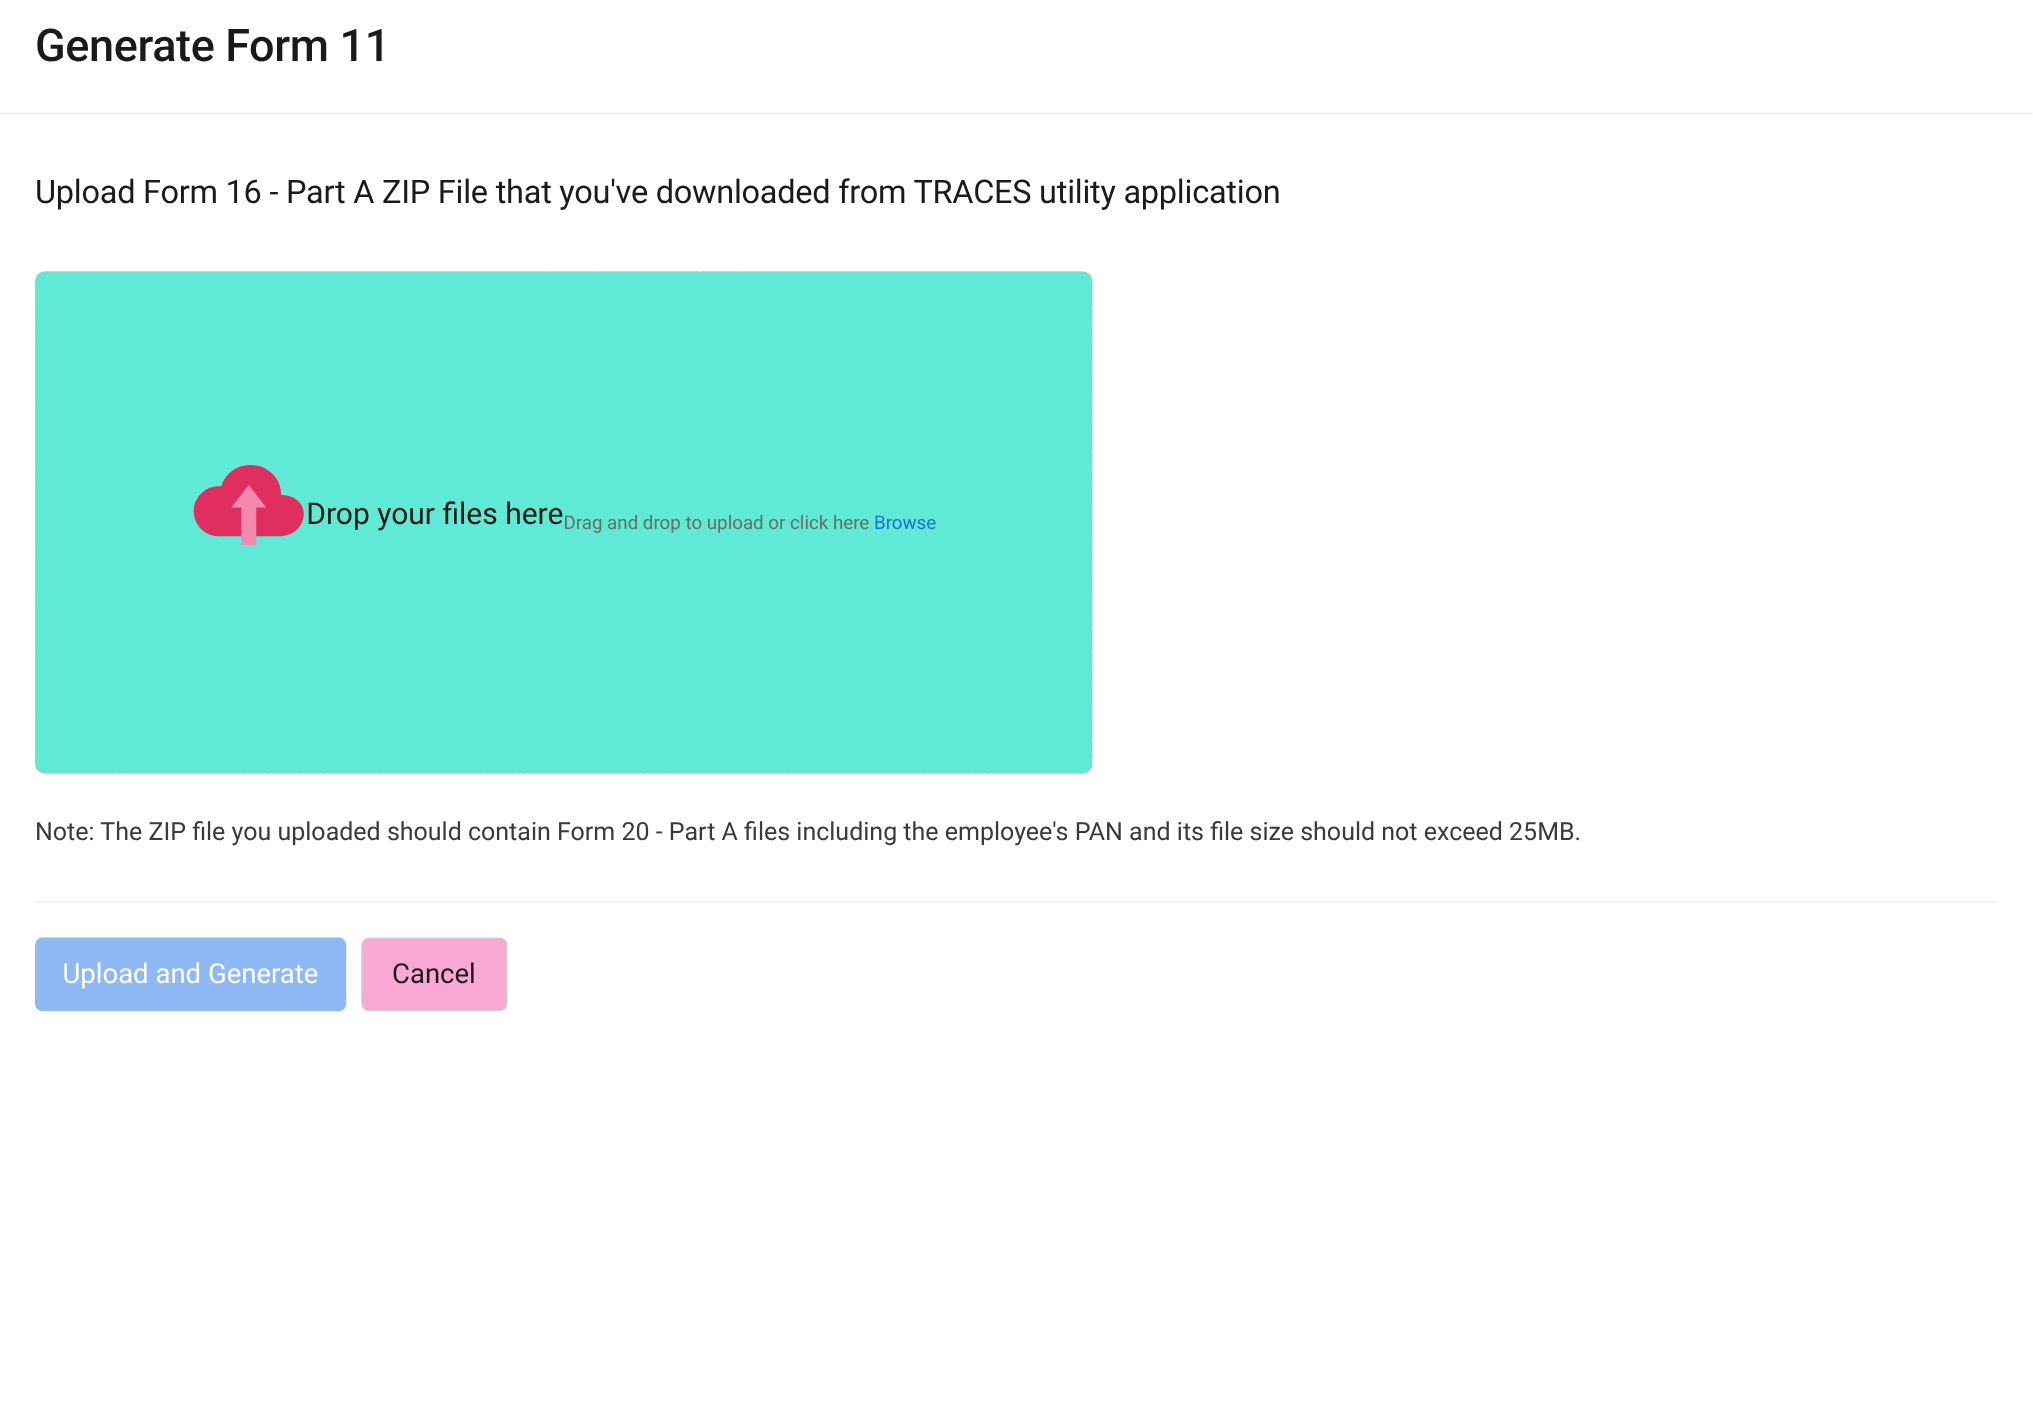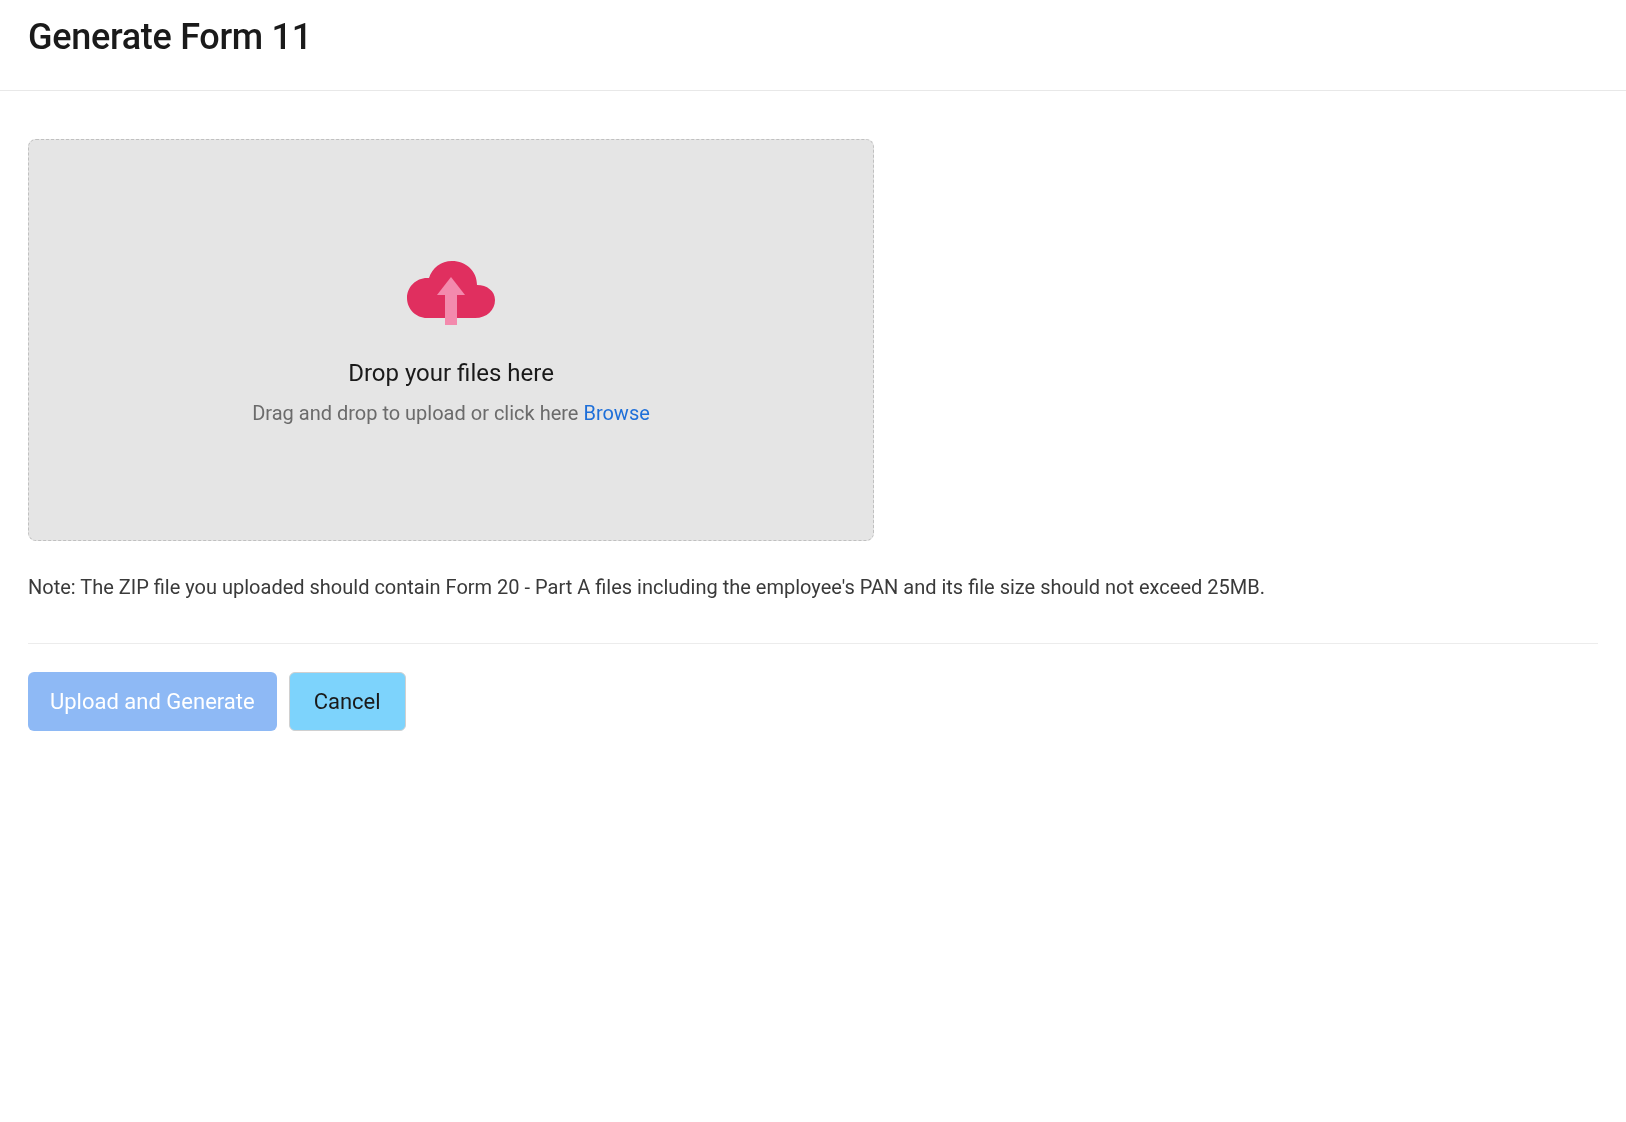--- a/index.html
+++ b/index.html
@@ -37,40 +37,40 @@
       letter-spacing: -0.2px;
       margin-bottom: 48px;
     }
 
     .dropzone {
       width: 846px;
       height: 402px;
       border: 1.5px dashed #c0c0c0;
       border-radius: 8px;
       display: flex;
-      flex-direction: column;
+      flex-direction: row;
       align-items: center;
       justify-content: center;
       cursor: pointer;
-      background: #e5e5e5;
+      background: #5eead4;
     }
 
     .cloud-icon {
       margin-bottom: 28px;
     }
 
     .drop-title {
       font-size: 24px;
       font-weight: 400;
       color: #1a1a1a;
       margin-bottom: 14px;
     }
 
     .drop-subtitle {
-      font-size: 20px;
+      font-size: 15px;
       font-weight: 400;
       color: #6b6b6b;
     }
 
     .browse-link {
       color: #1e6fd9;
       cursor: pointer;
     }
 
     .note-text {
@@ -98,40 +98,41 @@
       border: none;
       border-radius: 6px;
       padding: 16px 22px;
       font-size: 22px;
       font-weight: 400;
       cursor: pointer;
       font-family: inherit;
     }
 
     .btn-secondary {
-      background: #7dd3fc;
+      background: #f9a8d4;
       color: #1a1a1a;
       border: 1px solid #d0d0d0;
       border-radius: 6px;
       padding: 16px 24px;
       font-size: 22px;
       font-weight: 400;
       cursor: pointer;
       font-family: inherit;
     }
   </style>
 </head>
 <body>
 
 <div class="header-section">
   <h1 class="page-title">Generate Form 11</h1>
 </div>
 
 <div class="content-section">
 
+  <h2 class="section-heading">Upload Form 16 - Part A ZIP File that you've downloaded from TRACES utility application</h2>
 
   <div class="dropzone">
     <div class="cloud-icon">
       <svg width="92" height="72" viewBox="0 0 92 72">
         <path d="M 72 30
                  C 72 16 61 6 47 6
                  C 36 6 27 13 24 23
                  C 23.5 23 23 23 22 23
                  C 11 23 2 32 2 43
                  C 2 54 11 63 22 63

